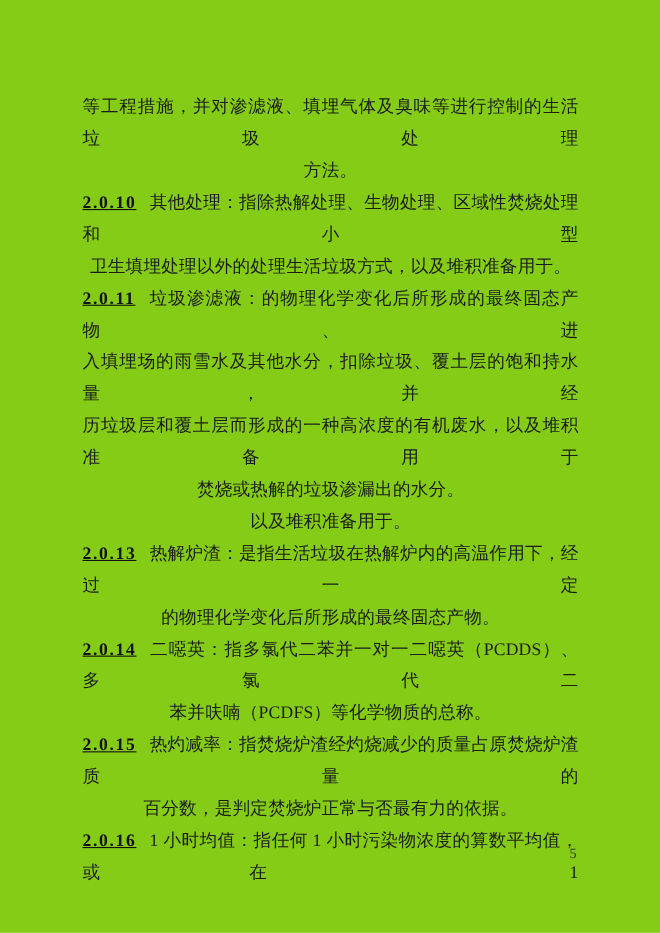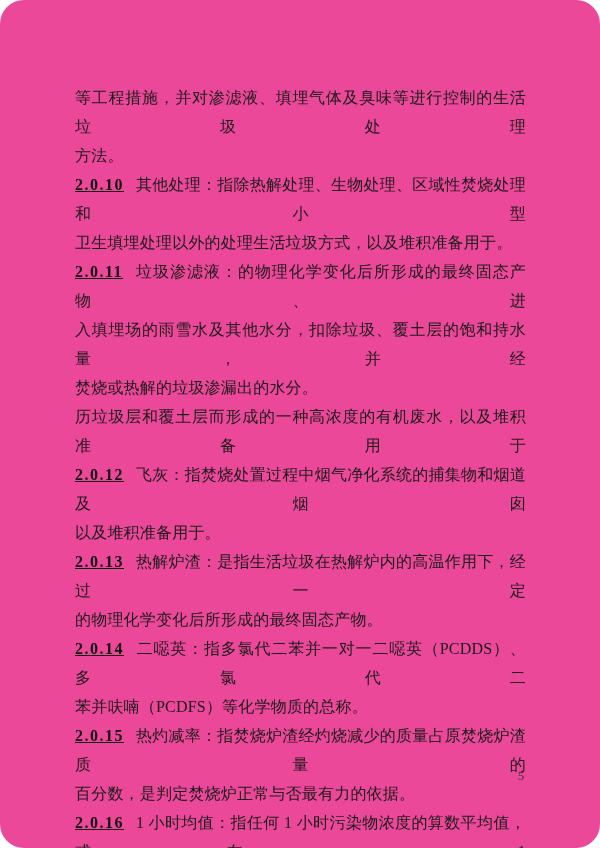--- a/index.html
+++ b/index.html
@@ -10,40 +10,39 @@
   body {
     width: 600px;
     height: 848px;
     position: relative;
     overflow: hidden;
     font-family: "Liberation Serif", "DejaVu Serif", serif;
   }
   .page {
     position: absolute;
     inset: 0;
-    background: #ec4899;
-    border-radius: 24px;
+    background: #84cc16;
   }
   .text-block {
     position: absolute;
     left: 75px;
     top: 83px;
     width: 451px;
   }
   .para {
     margin: 0;
     padding: 0;
   }
   .line {
     font-size: 16px;
     line-height: 29px;
     color: #1b1b1b;
     letter-spacing: 0.2px;
     white-space: normal;
-    text-align: left;
+    text-align: center;
   }
   .line.full {
     text-align: justify;
     text-align-last: justify;
     text-justify: inter-character;
   }
   .clause-num {
     font-weight: bold;
     letter-spacing: 1.5px;
     padding-right: 12px;
@@ -70,25 +69,24 @@
         <div class="line full">等工程措施，并对渗滤液、填埋气体及臭味等进行控制的生活垃圾处理</div>
         <div class="line">方法。</div>
       </div>
       <div class="para">
         <div class="line full"><span class="clause-num">2.0.10</span><span>其他处理：指除热解处理、生物处理、区域性焚烧处理和小型</span></div>
         <div class="line">卫生填埋处理以外的处理生活垃圾方式，以及堆积准备用于。</div>
       </div>
       <div class="para">
         <div class="line full"><span class="clause-num">2.0.11</span><span>垃圾渗滤液：的物理化学变化后所形成的最终固态产物、进</span></div>
         <div class="line full">入填埋场的雨雪水及其他水分，扣除垃圾、覆土层的饱和持水量，并经</div>
+        <div class="line full">历垃圾层和覆土层而形成的一种高浓度的有机废水，以及堆积准备用于</div>
         <div class="line">焚烧或热解的垃圾渗漏出的水分。</div>
-        <div class="line full">历垃圾层和覆土层而形成的一种高浓度的有机废水，以及堆积准备用于</div>
       </div>
       <div class="para">
-        <div class="line full"><span class="clause-num">2.0.12</span><span>飞灰：指焚烧处置过程中烟气净化系统的捕集物和烟道及烟囱</span></div>
         <div class="line">以及堆积准备用于。</div>
       </div>
       <div class="para">
         <div class="line full"><span class="clause-num">2.0.13</span><span>热解炉渣：是指生活垃圾在热解炉内的高温作用下，经过一定</span></div>
         <div class="line">的物理化学变化后所形成的最终固态产物。</div>
       </div>
       <div class="para">
         <div class="line full"><span class="clause-num">2.0.14</span><span>二噁英：指多氯代二苯并一对一二噁英（PCDDS）、多氯代二</span></div>
         <div class="line">苯并呋喃（PCDFS）等化学物质的总称。</div>
       </div>

